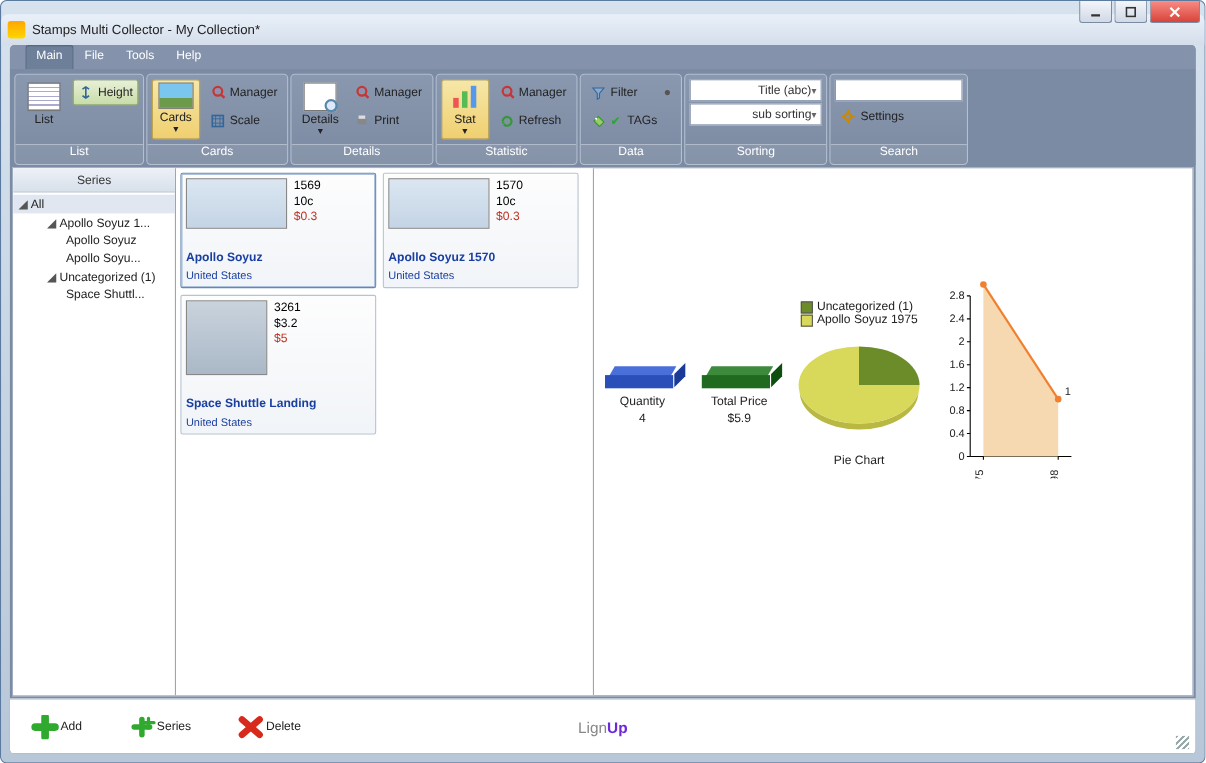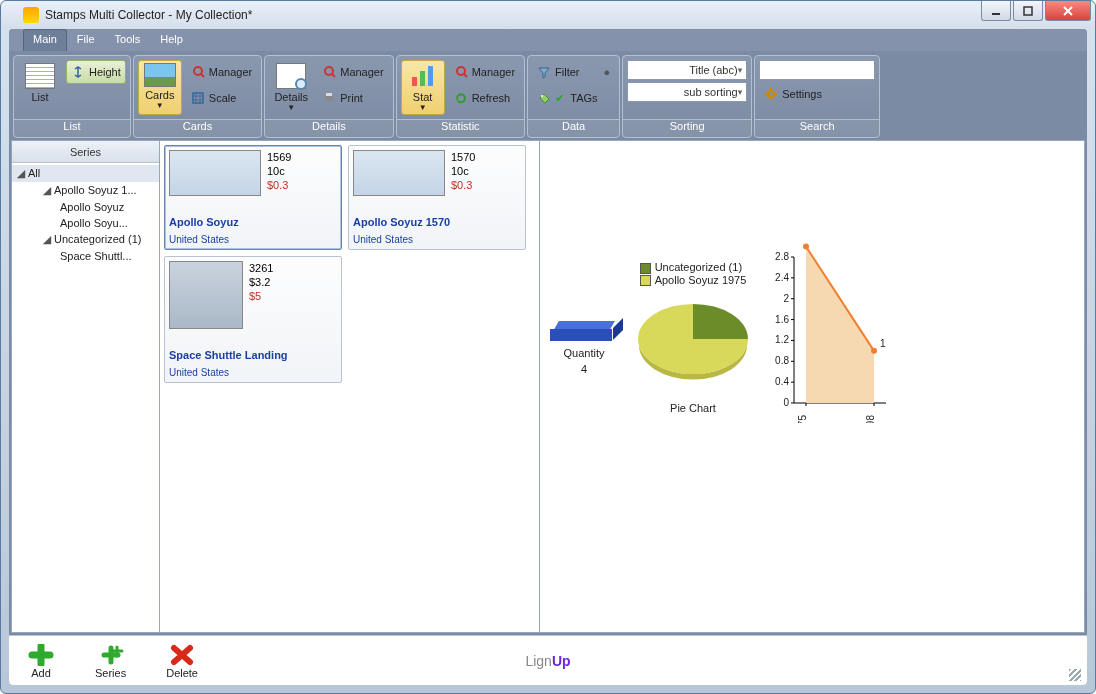--- a/index.html
+++ b/index.html
@@ -1,20 +1,20 @@
 <!DOCTYPE html>
 <html><head>
 <meta charset="utf-8">
 <style>
 * { box-sizing: border-box; margin: 0; padding: 0; font-family: "Segoe UI", Tahoma, sans-serif; }
 body { background: #fff; width: 1096px; height: 694px; overflow: hidden; }
 
 
 .window { width: 1096px; height: 694px; border: 1px solid #5b7aa0; border-radius: 6px; background: linear-gradient(#d6e2ee,#b8c7d8); position: relative; display:flex; flex-direction:column;}
-.titlebar { height: 28px; display:flex; align-items:center; padding:0 22px; background: linear-gradient(#e9f0f8,#d4deeb); border-top-left-radius:6px; border-top-right-radius:6px;}
+.titlebar { height: 28px; display:flex; align-items:center; padding:0 6px; background: linear-gradient(#e9f0f8,#d4deeb); border-top-left-radius:6px; border-top-right-radius:6px;margin-top:12px;}
 .titlebar .ico { width:16px; height:16px; background: linear-gradient(orange,gold); border-radius:3px; margin-right:6px;}
 .titlebar .title { font-size:12px; color:#222; }
 .winbtns { position:absolute; right:4px; top:0; display:flex;}
 .winbtn { width:30px; height:20px; margin-left:2px; border:1px solid #7a8aa0; border-top:none; border-radius:0 0 3px 3px; display:flex; align-items:center; justify-content:center; font-size:11px; background:linear-gradient(#f3f6fa,#d0d9e6);}
 .winbtn.close { background: linear-gradient(#f78b83,#d8443a); color:#fff; width:46px;}
 .winbtn.close svg { stroke:#fff;}
 
 
 .chrome-inner { margin:0 8px 8px 8px; flex:1; display:flex; flex-direction:column; background: linear-gradient(#7b8ba3 0%, #7b8ba3 100%); border-radius:4px; overflow:hidden;}
 .menubar { height:22px; background:#8493ab; display:flex; padding-left:14px;}
@@ -73,21 +73,21 @@
 .pieblk { display:flex; flex-direction:column; align-items:center; margin-top:110px;}
 .legend { font-size:11px; margin-bottom:8px;}
 .legend .sw { display:inline-block; width:11px; height:11px; border:1px solid #555; margin-right:4px; vertical-align:middle;}
 .pie { width:110px; height:90px; border-radius:50%; background: conic-gradient(#6c8c2a 0 90deg, #d8d85a 90deg 360deg); transform:scaleY(0.78); position:relative; box-shadow:0 8px 0 -1px #b8b842;}
 
 .linewrap { width:130px; margin-top:92px;}
 svg text { font-size:10px; fill:#222;}
 
 
 .bottombar { height:50px; background:#fff; border-top:1px solid #b8c2d0; display:flex; align-items:center; padding:0 18px; gap:40px; position:relative;}
-.bb-btn { display:flex; flex-direction:column; align-items:center; font-size:11px; color:#222; cursor:default;}
+.bb-btn { display:flex; align-items:center; font-size:11px; color:#222; cursor:default;}
 .bb-ico { width:28px; height:24px; display:flex; align-items:center; justify-content:center;}
 .logo { position:absolute; left:50%; transform:translateX(-50%); font-size:14px; color:#777;}
 .logo b{color:#6d28d9;}
 .grip { position:absolute; right:6px; bottom:4px; width:12px; height:12px; background: repeating-linear-gradient(135deg,#9aa 0 2px, transparent 2px 4px);}
 </style>
 </head>
 <body>
 
 <div class="window">
   <div class="titlebar">
@@ -348,20 +348,29 @@
         </div>
       <div class="stats">
         <div class="statblk">
           <div class="slab3d blue">
               <div class="top"></div>
               <div class="front"></div>
               <div class="side"></div>
             </div>
           <div>Quantity</div>
           <div>4</div>
+        </div>
+        <div class="statblk">
+          <div class="slab3d green">
+              <div class="top"></div>
+              <div class="front"></div>
+              <div class="side"></div>
+            </div>
+          <div>Total Price</div>
+          <div>$5.9</div>
         </div>
         <div class="pieblk">
           <div class="legend">
             <div><span class="sw" style="background:#6c8c2a"></span><span>Uncategorized (1)</span></div>
             <div><span class="sw" style="background:#d8d85a"></span><span>Apollo Soyuz 1975</span></div>
           </div>
           <div class="pie"></div>
           <div style="margin-top:18px">Pie Chart</div>
         </div>
         <div class="linewrap">

